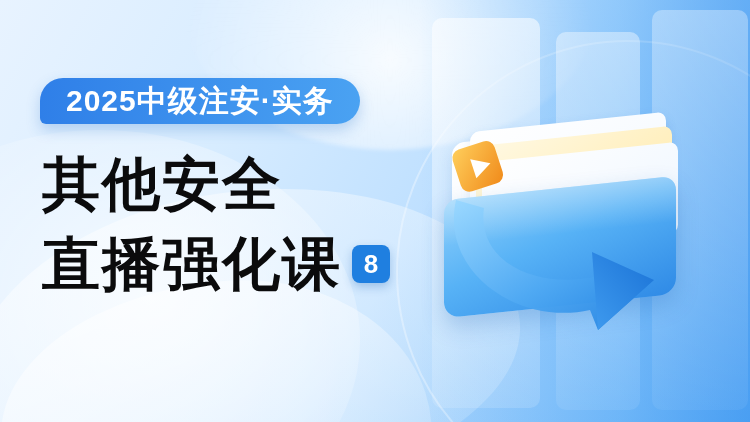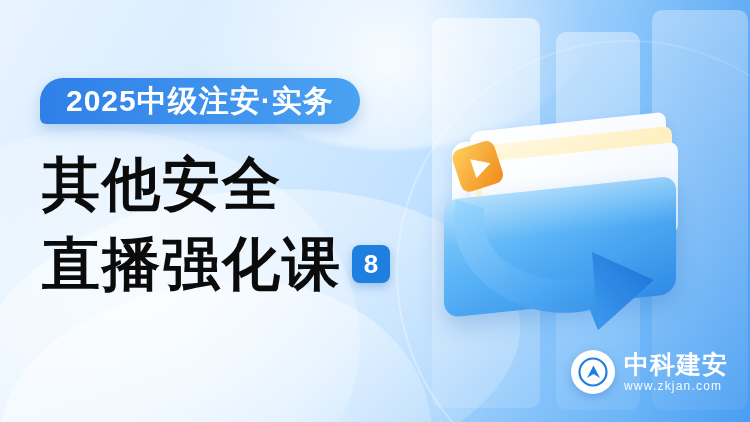--- a/index.html
+++ b/index.html
@@ -316,26 +316,14 @@
     <div class="title-line">
       <span class="underline"></span>
       <span>其他安全</span>
     </div>
     <div class="title-row2">
       <span class="title-line">直播强化课</span>
       <span class="lesson-num">8</span>
     </div>
   </div>
 
-  <div class="brand">
-    <div class="brand-mark">
-      <svg width="30" height="30" viewBox="0 0 30 30">
-        <circle cx="15" cy="15" r="13.5" fill="none" stroke="#1f7fe0" stroke-width="2.2"></circle>
-        <path d="M9 21 L 15.5 8.5 L 22 21 L 15.5 17 Z" fill="#1f7fe0"></path>
-      </svg>
-    </div>
-    <div class="brand-texts">
-      <span class="brand-name">中科建安</span>
-      <span class="brand-url">www.zkjan.com</span>
-    </div>
-  </div>
 
 </div>
 
 </body></html>

